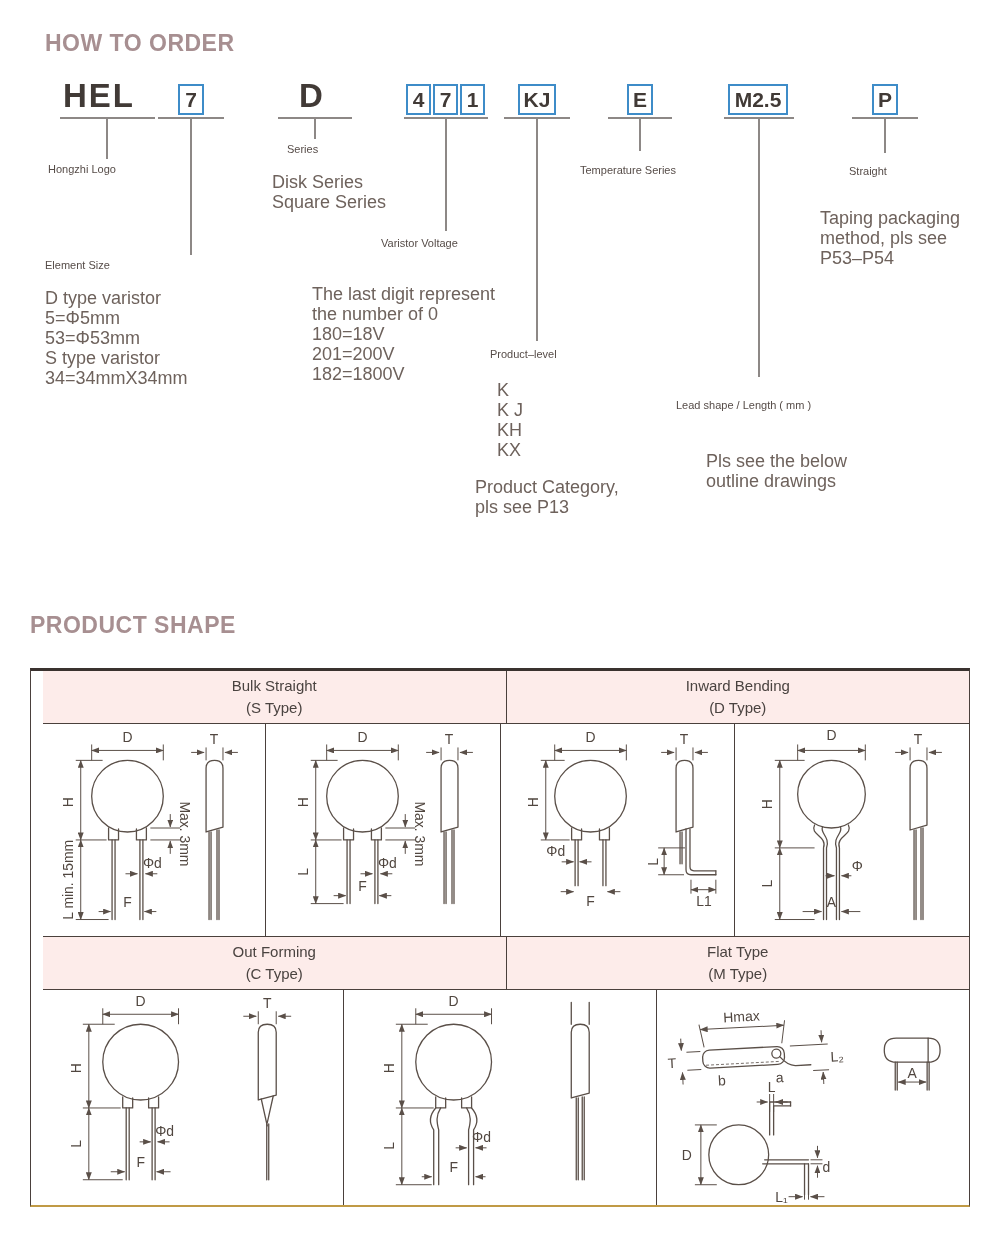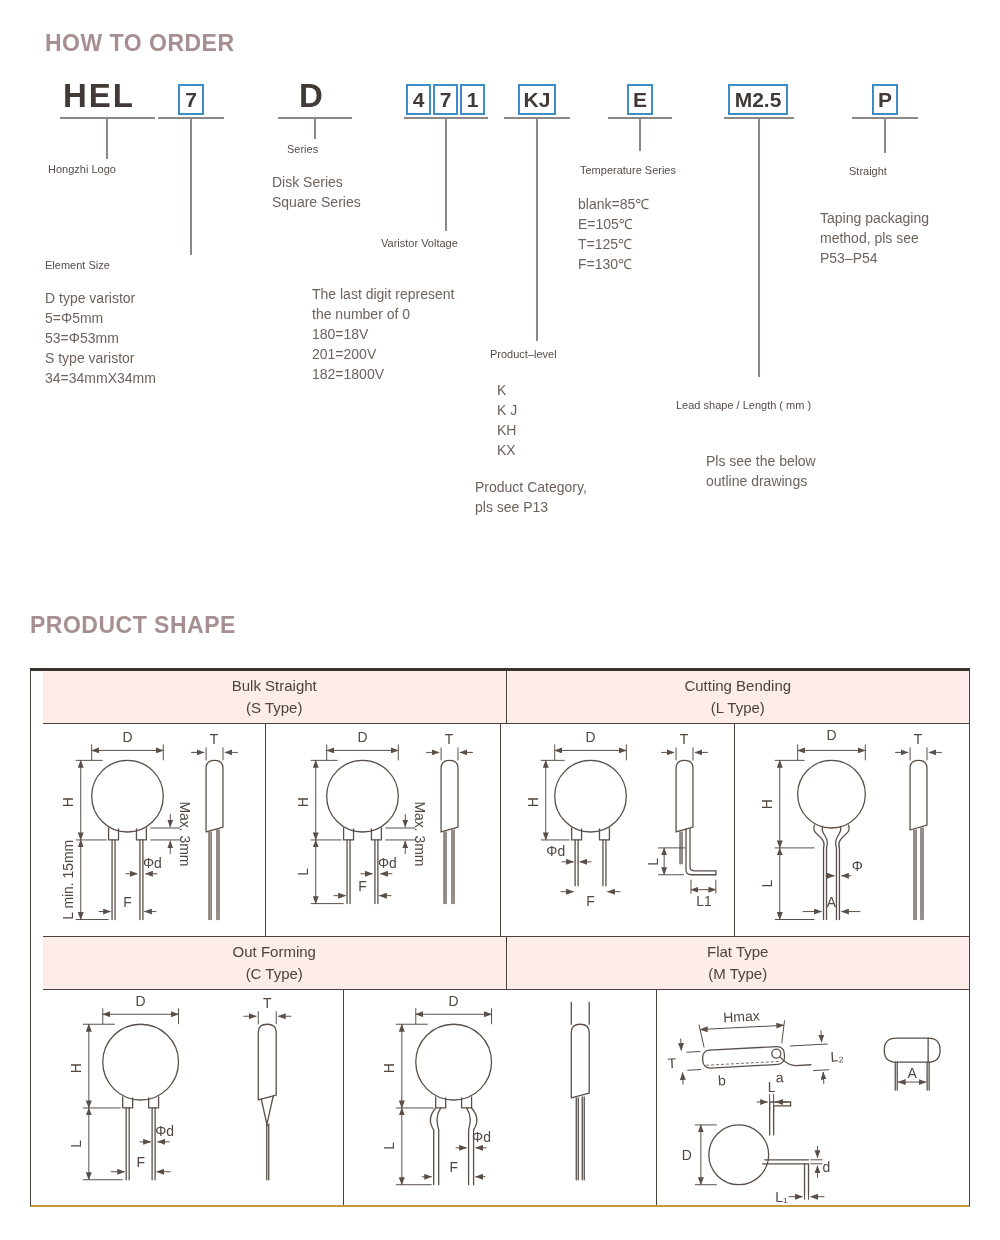--- a/index.html
+++ b/index.html
@@ -5,21 +5,21 @@
   html,body{margin:0;padding:0;background:#ffffff;}
   .page{position:relative;width:1000px;height:1240px;background:#ffffff;
         font-family:"Liberation Sans",sans-serif;overflow:hidden;padding-left:10px;}
   .h1{position:absolute;font-size:23px;font-weight:bold;color:#a78f91;letter-spacing:.5px;}
   .code{position:absolute;font-size:33px;font-weight:bold;color:#413a36;letter-spacing:2px;}
   .box{position:absolute;box-sizing:border-box;height:31px;border:2px solid #3e8cc8;background:#fff;
        color:#413a36;font-size:21px;font-weight:bold;text-align:center;line-height:27px;}
   .ul{position:absolute;height:2px;background:#8d8886;}
   .vl{position:absolute;width:2px;background:#8d8886;}
   .lbl{position:absolute;font-size:11px;color:#564c48;}
-  .txt{position:absolute;font-size:14px;color:#6e625c;line-height:20px;white-space:pre-line;}
+  .txt{position:absolute;font-size:18px;color:#6e625c;line-height:20px;white-space:pre-line;}
   .tbl{position:absolute;left:30px;top:668px;width:940px;box-sizing:border-box;
        border-top:3px solid #3a322f;border-left:1px solid #4a403c;border-right:1px solid #4a403c;
        border-bottom:2px solid #c09a45;}
   .hrow{display:flex;background:#fdecea;border-bottom:1px solid #4a403c;margin-left:12px;}
   .hrow.second{border-top:1px solid #4a403c;}
   .hcell{flex:1;height:52px;display:flex;flex-direction:column;justify-content:center;align-items:center;
          font-size:15px;color:#4a4340;border-right:1px solid #4a403c;line-height:22px;}
   .hcell:last-child{border-right:none;}
   .brow{display:flex;background:#fff;}
   .bcell{flex:1;border-right:1px solid #4a403c;}
@@ -95,46 +95,42 @@
 
   <div class="lbl" style="left:490px;top:348px">Product–level</div>
   <div class="txt" style="left:497px;top:380px">K
 K J
 KH
 KX</div>
   <div class="txt" style="left:475px;top:477px">Product Category,
 pls see P13</div>
 
   <div class="lbl" style="left:580px;top:164px">Temperature Series</div>
-  <div class="txt" style="left:578px;top:194px">blank=85℃
-E=105℃
-T=125℃
-F=130℃</div>
 
   <div class="lbl" style="left:676px;top:399px">Lead shape / Length ( mm )</div>
   <div class="txt" style="left:706px;top:451px">Pls see the below
 outline drawings</div>
 
   <div class="lbl" style="left:849px;top:165px">Straight</div>
   <div class="txt" style="left:820px;top:208px">Taping packaging
 method, pls see
 P53–P54</div>
 
   <div class="h1" style="left:30px;top:612px">PRODUCT SHAPE</div>
 
   <div class="tbl">
 
     <div class="hrow">
       <div class="hcell">
         <span>Bulk Straight</span>
         <span>(S Type)</span>
       </div>
       <div class="hcell">
-        <span>Cutting Bending</span>
-        <span>(L Type)</span>
+        <span>Inward Bending</span>
+        <span>(D Type)</span>
       </div>
     </div>
 
     <div class="brow">
 
       <div class="bcell">
         <svg viewBox="0 0 235 212" height="212">
           <g class="ln">
             <circle cx="97" cy="72" r="36"></circle>
             <path d="M78,104 L78,116 L88,116 L88,105"></path>

